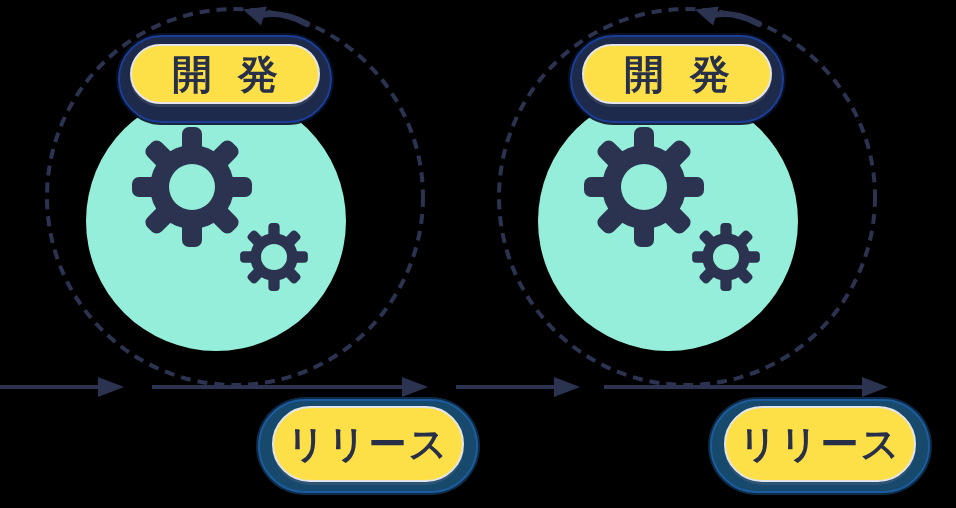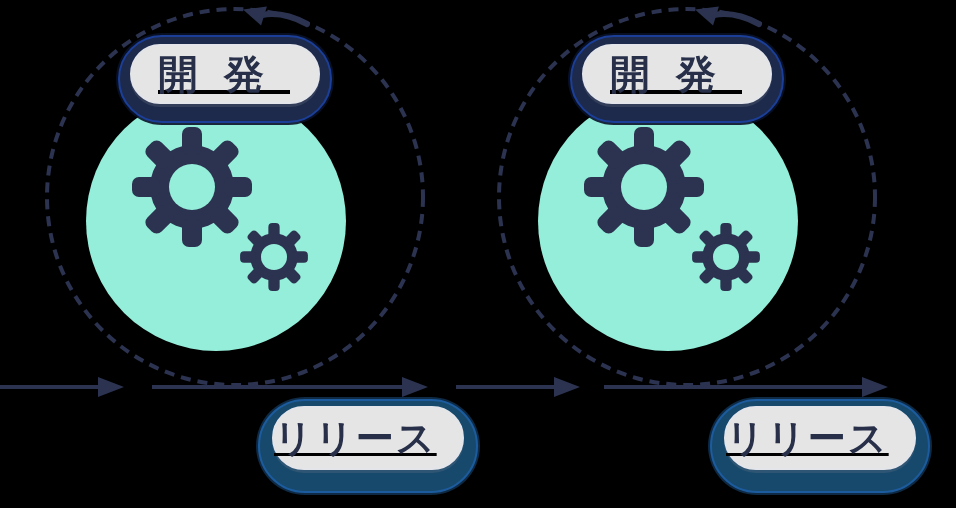--- a/index.html
+++ b/index.html
@@ -19,45 +19,44 @@
     font-family:"DejaVu Sans","Liberation Sans",sans-serif;
     overflow:hidden;position:relative;
   }
   .stage{position:absolute;left:0;top:0;width:956px;height:508px;}
   svg{position:absolute;left:0;top:0;}
 
   
   .pill{position:absolute;}
   .pill .back{position:absolute;inset:0;border-radius:999px;}
   .pill .face{
-    position:absolute;border-radius:999px;background:#e5e5e5;
+    position:absolute;border-radius:999px;background:#fde047;
     border:2px solid var(--pill-edge);
-    display:flex;align-items:center;justify-content:flex-start;
+    display:flex;align-items:center;justify-content:center;
     box-sizing:border-box;
     box-shadow:0 3px 0 rgba(120,125,140,.25);
-    text-decoration:underline;
   }
   .dev-pill{width:214px;height:88px;top:35px;}
   .dev-pill .back{
     background:var(--dev-back);
     border:2px solid var(--dev-rim);
     box-shadow:0 0 0 2px rgba(10,18,40,.9);
   }
   .dev-pill .face{left:12px;right:12px;top:9px;height:60px;}
   .dev-pill .label{
     font-size:40px;font-weight:700;color:var(--ink-text);
     letter-spacing:26px;padding-left:26px;white-space:nowrap;
   }
   .rel-pill{width:220px;height:94px;top:399px;}
   .rel-pill .back{
     background:var(--rel-back);
     border:2px solid var(--rel-rim);
     box-shadow:0 0 0 2px var(--rel-outer);
   }
-  .rel-pill .face{left:14px;right:14px;top:7px;height:64px;}
+  .rel-pill .face{left:14px;right:14px;top:7px;height:76px;}
   .rel-pill .label{
     font-size:38px;font-weight:700;color:var(--ink-text);
     letter-spacing:2px;white-space:nowrap;
   }
 
   .cycle1-dev{left:118px;}   .cycle2-dev{left:570px;}
   .cycle1-rel{left:258px;}   .cycle2-rel{left:710px;}
 </style>
 </head>
 <body>

